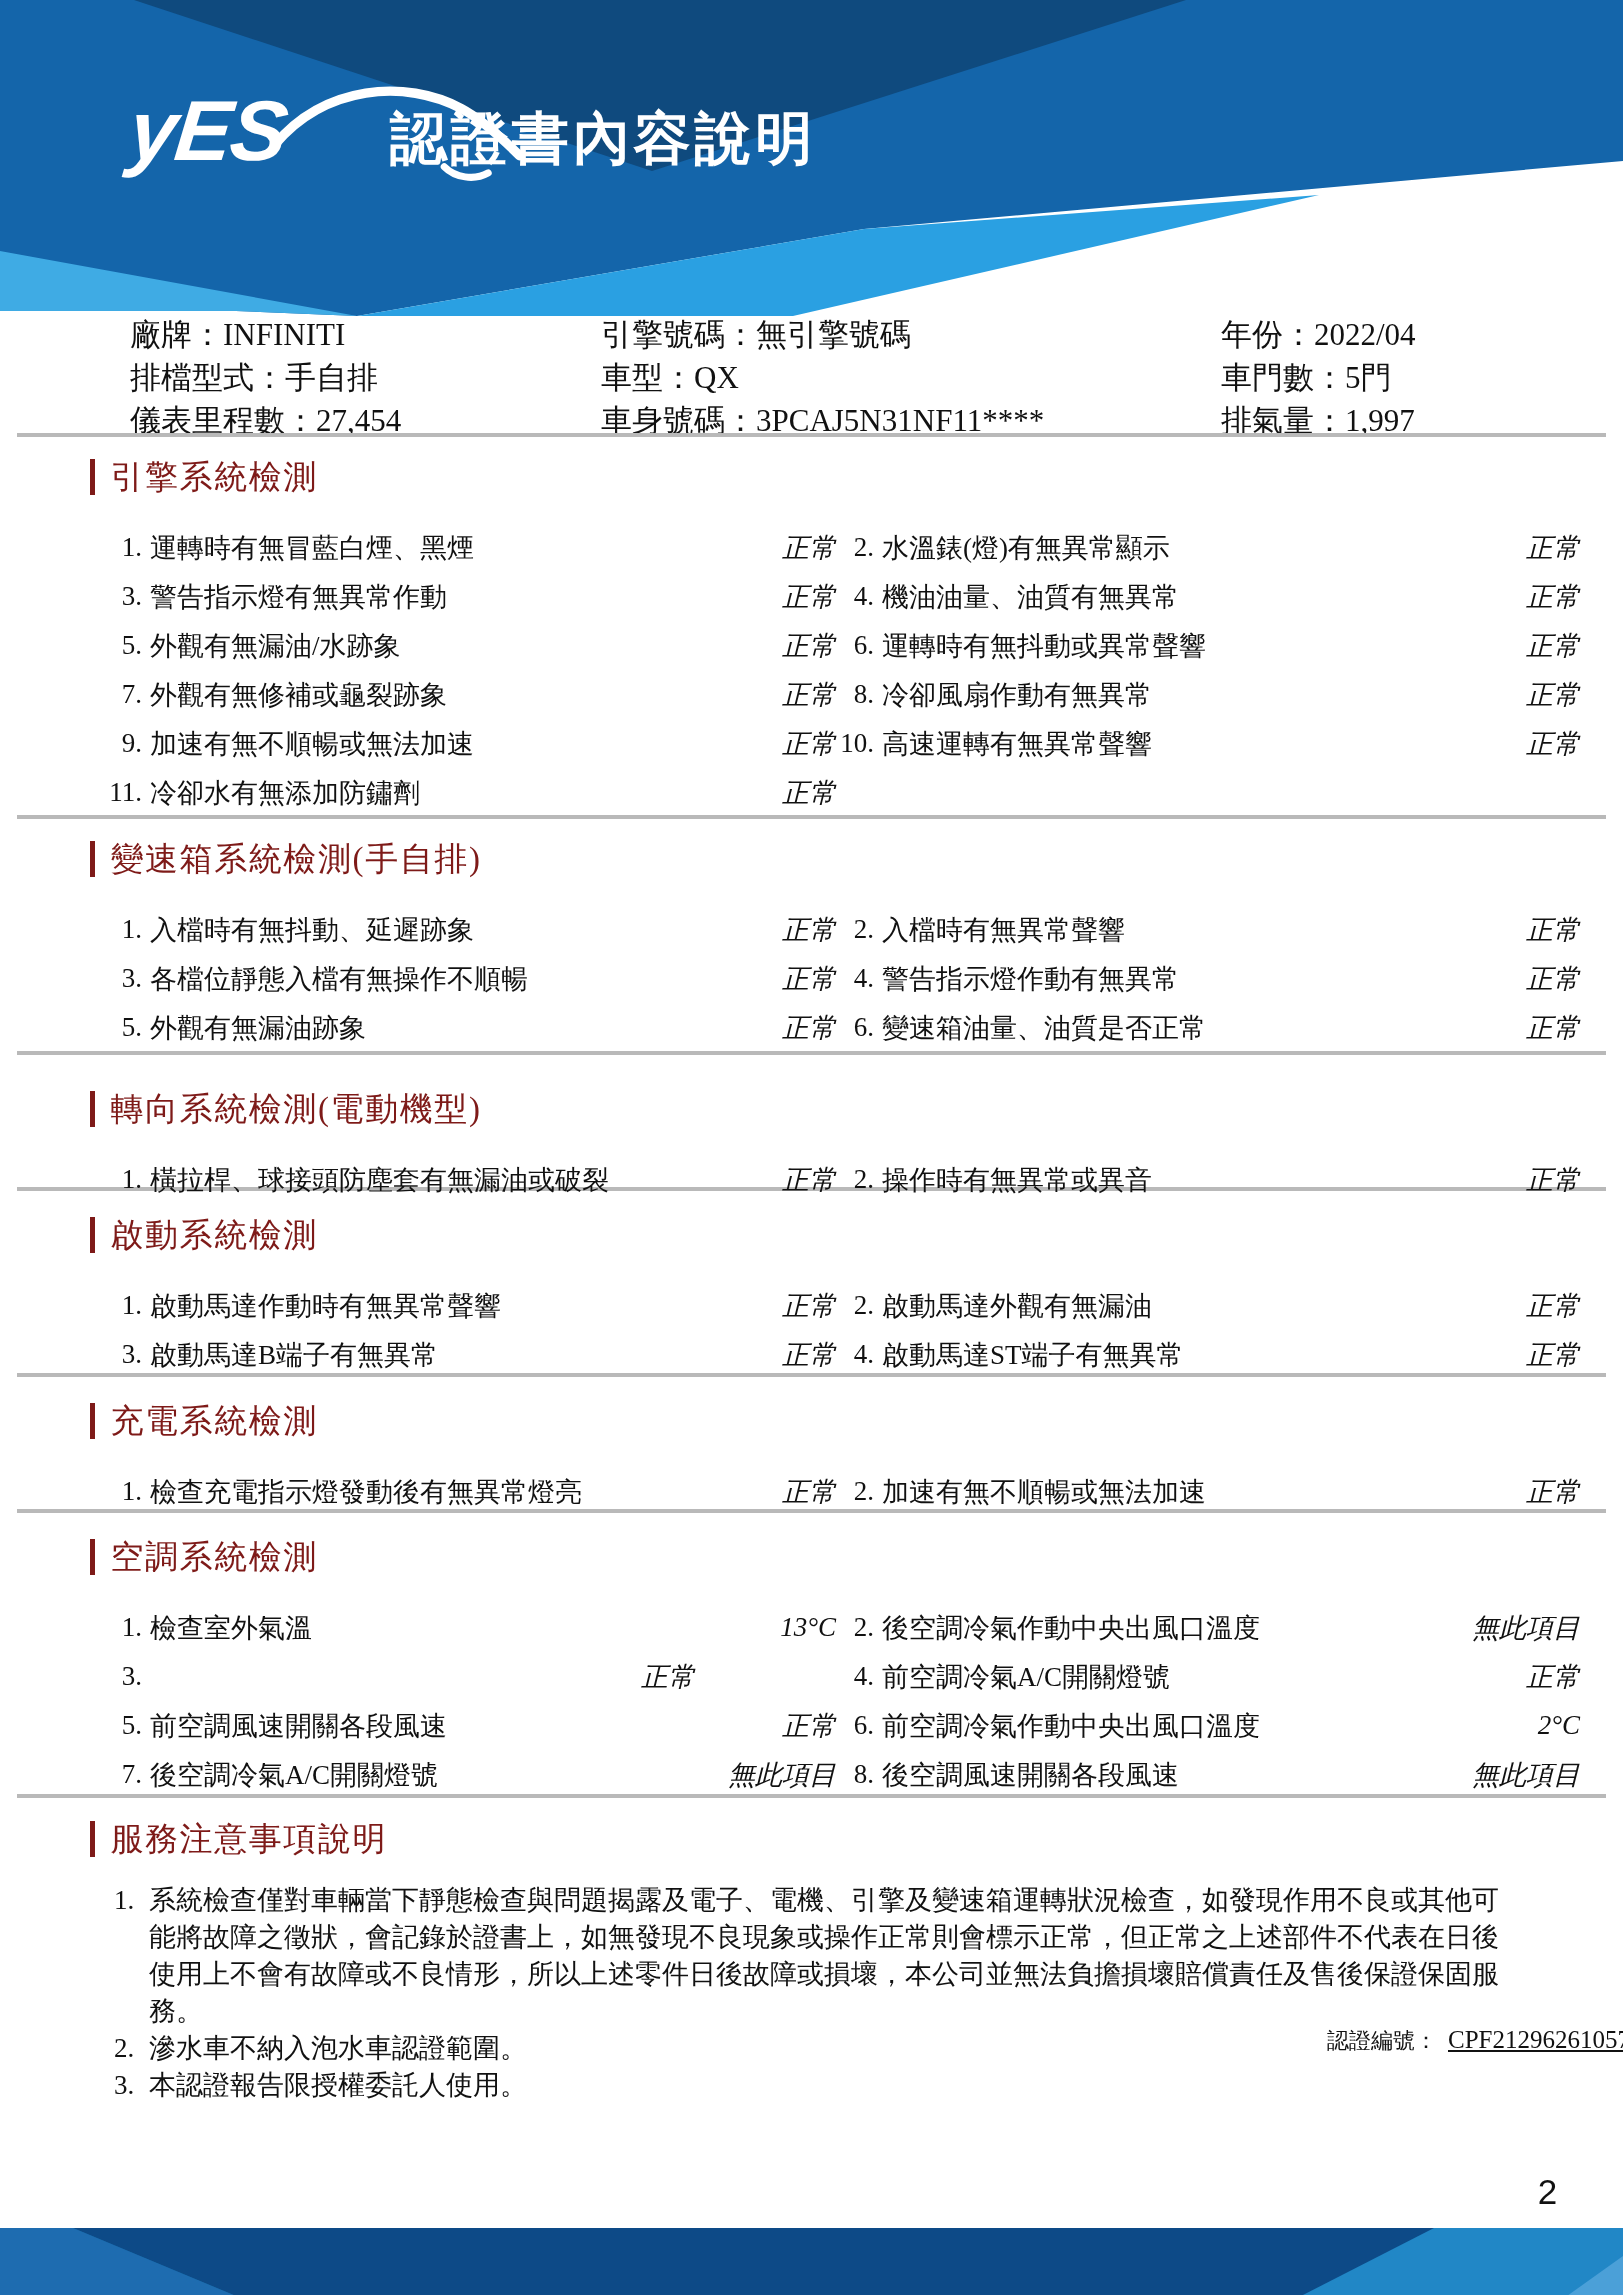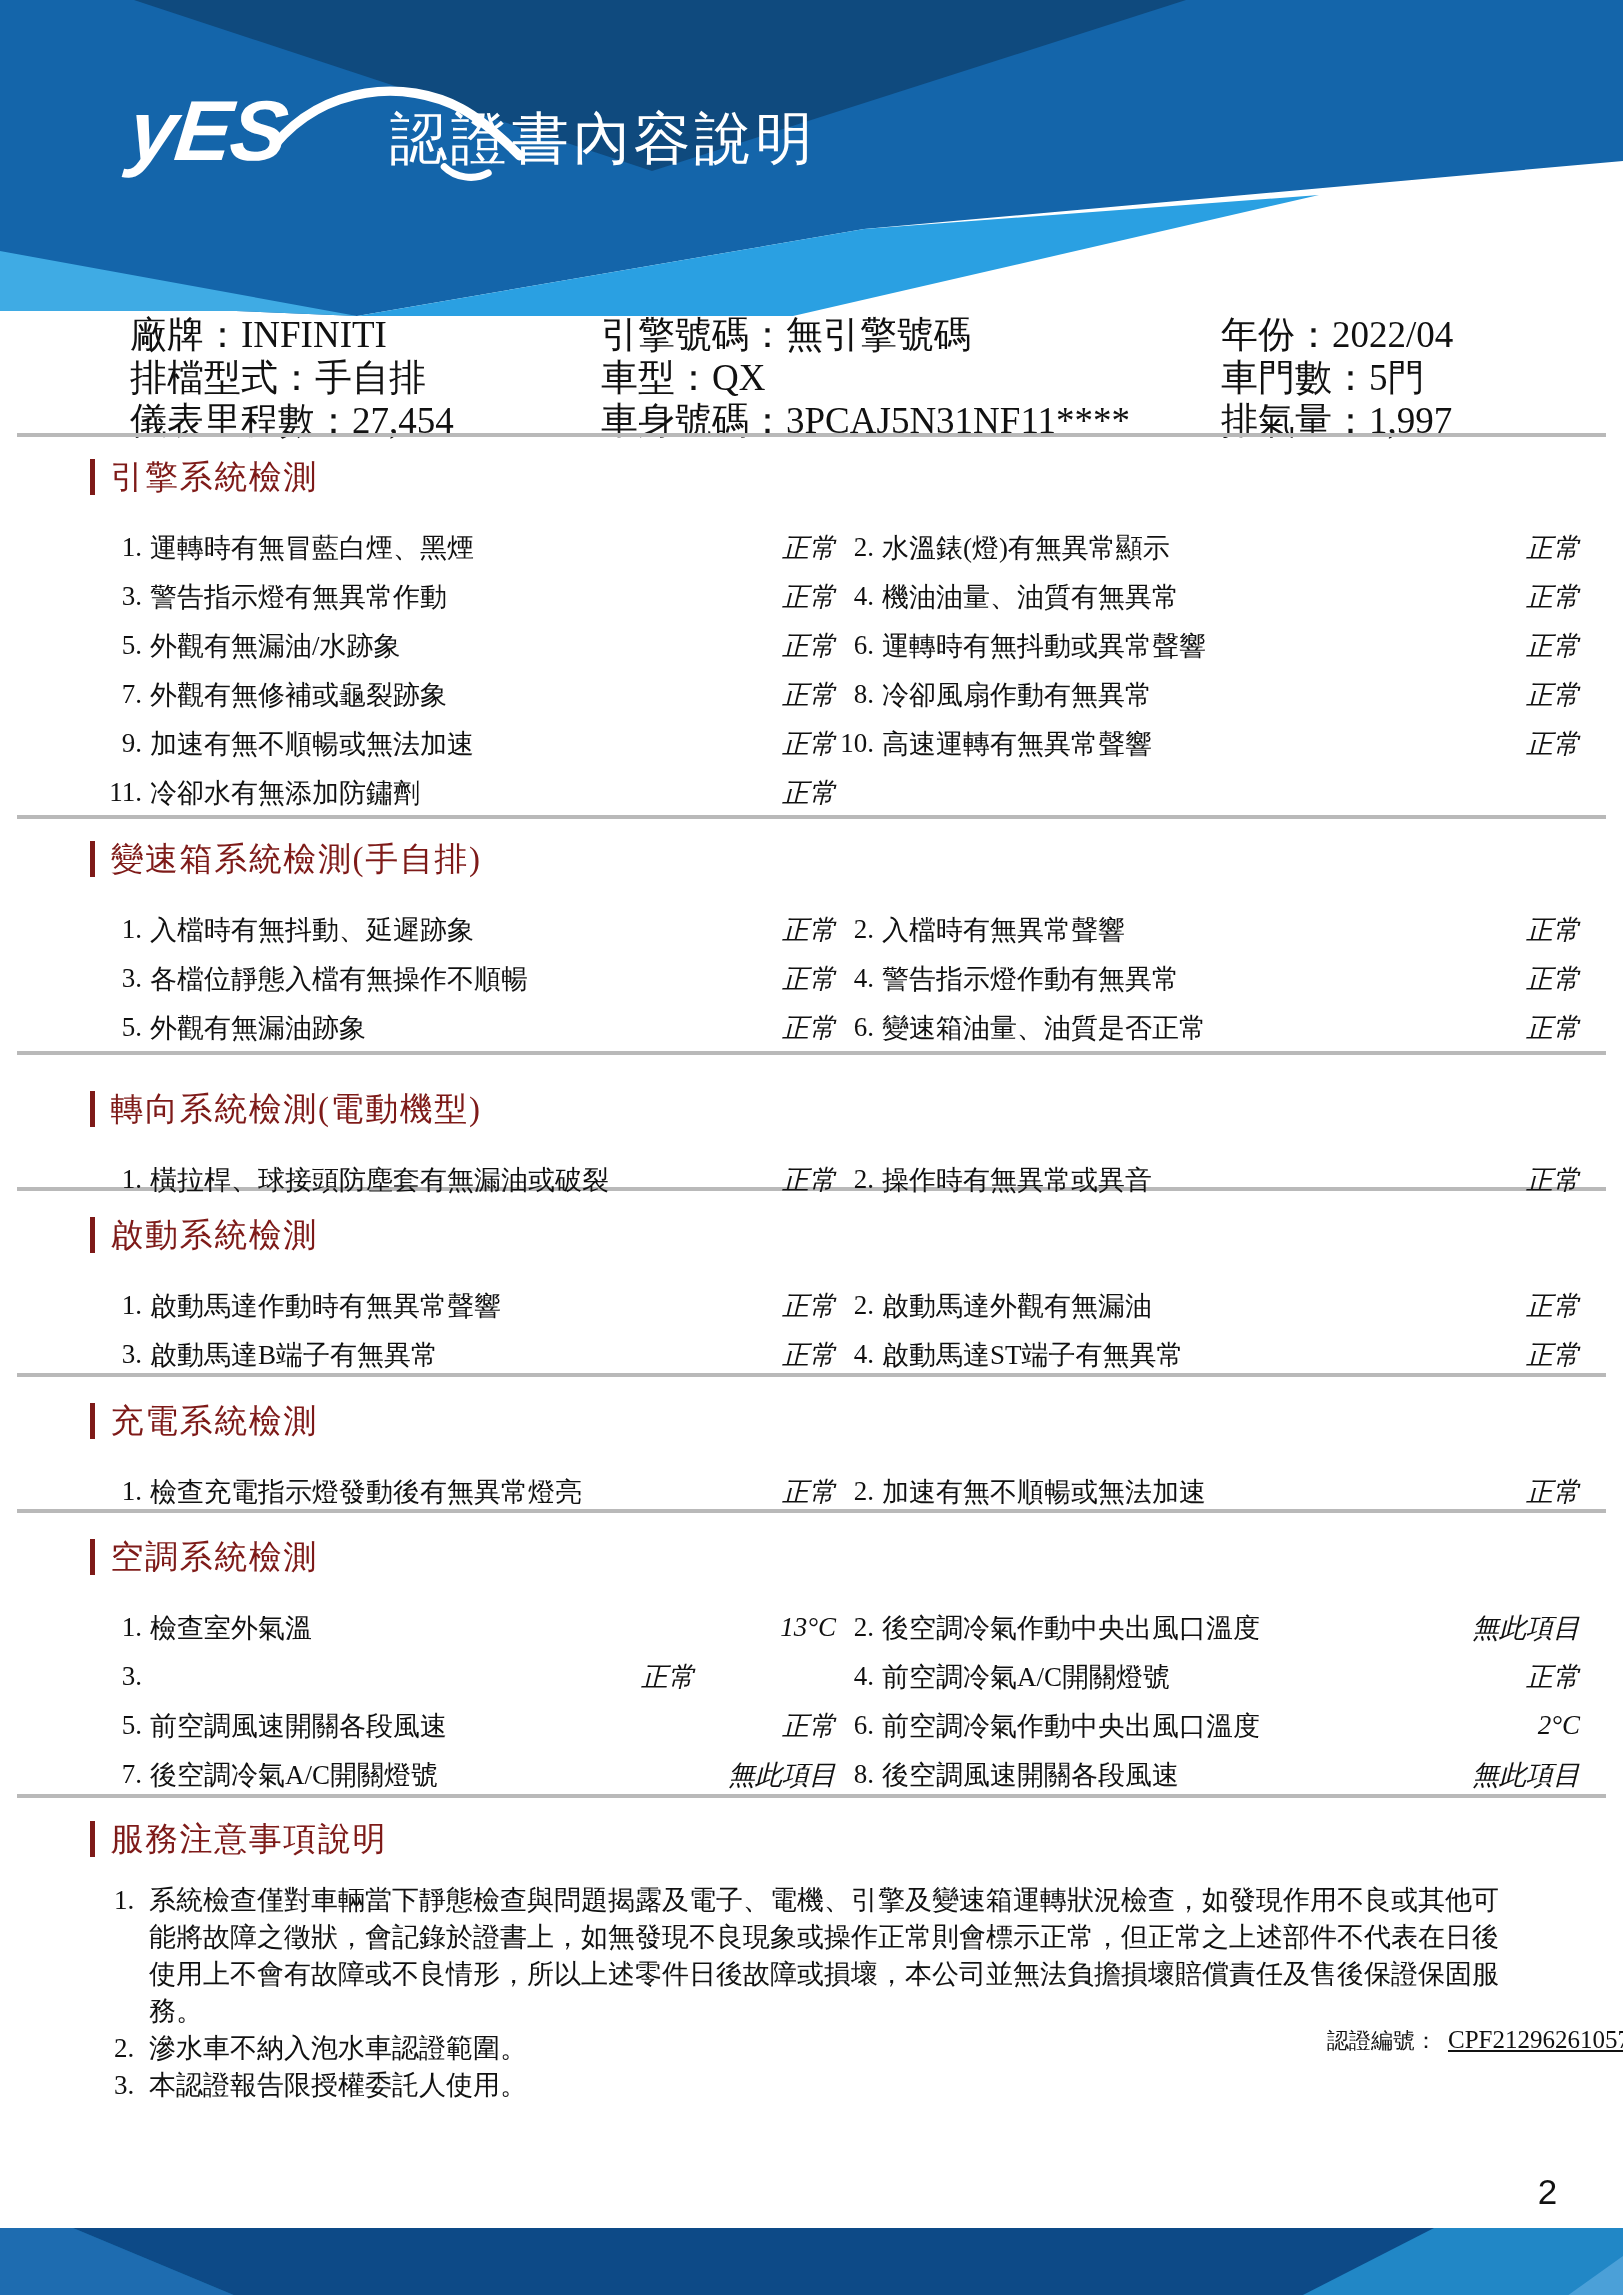--- a/index.html
+++ b/index.html
@@ -12,24 +12,24 @@
   .hdr-navy{background:#0f4a7e;clip-path:polygon(134px 0px,1186px 0px,652px 171px);}
   .hdr-light{background:#2aa0e2;clip-path:polygon(357px 316px,864px 229px,1319px 195px,793px 316px);}
   .hdr-cyan{background:#3fabe4;clip-path:polygon(0px 311px,236px 311px,357px 316px,0px 251px);}
   .logo{position:absolute;left:130px;top:88px;height:102px;}
   .logo-text{display:inline-block;font-family:"Liberation Sans","DejaVu Sans",sans-serif;
              font-weight:bold;font-style:italic;font-size:85px;line-height:85px;color:#fff;
              transform:skewX(-6deg);letter-spacing:-1.6px;}
   .car-swoosh{position:absolute;left:140px;top:-22px;}
   .hdr-title{position:absolute;left:390px;top:101px;margin:0;color:#fff;
              font-family:"Liberation Sans","DejaVu Sans",sans-serif;
-             font-size:57px;font-weight:normal;letter-spacing:3.9px;white-space:nowrap;}
+             font-size:57px;font-weight:bold;letter-spacing:3.9px;white-space:nowrap;}
   
   .info{position:absolute;top:313px;left:130px;width:1445px;display:grid;
-        grid-template-columns:471px 620px 353px;font-size:37px;}
+        grid-template-columns:471px 620px 353px;font-size:31px;}
   .info-col{display:grid;grid-auto-rows:43px;align-items:center;}
   .info-row{white-space:nowrap;}
   
   .divider{position:absolute;left:17.3px;width:1589px;height:3.9px;background:#b9b9b9;}
   .dv0{top:433px}.dv1{top:815px}.dv2{top:1051px}.dv3{top:1187px}
   .dv4{top:1373px}.dv5{top:1509px}.dv6{top:1794px}
   
   .insp,.svc{position:absolute;left:0;width:1390px;}
   .sec0{top:458px}.sec1{top:840px}.sec2{top:1090px}.sec3{top:1216px}.sec4{top:1402px}.sec5{top:1538px}
   .svc{top:1820px}

